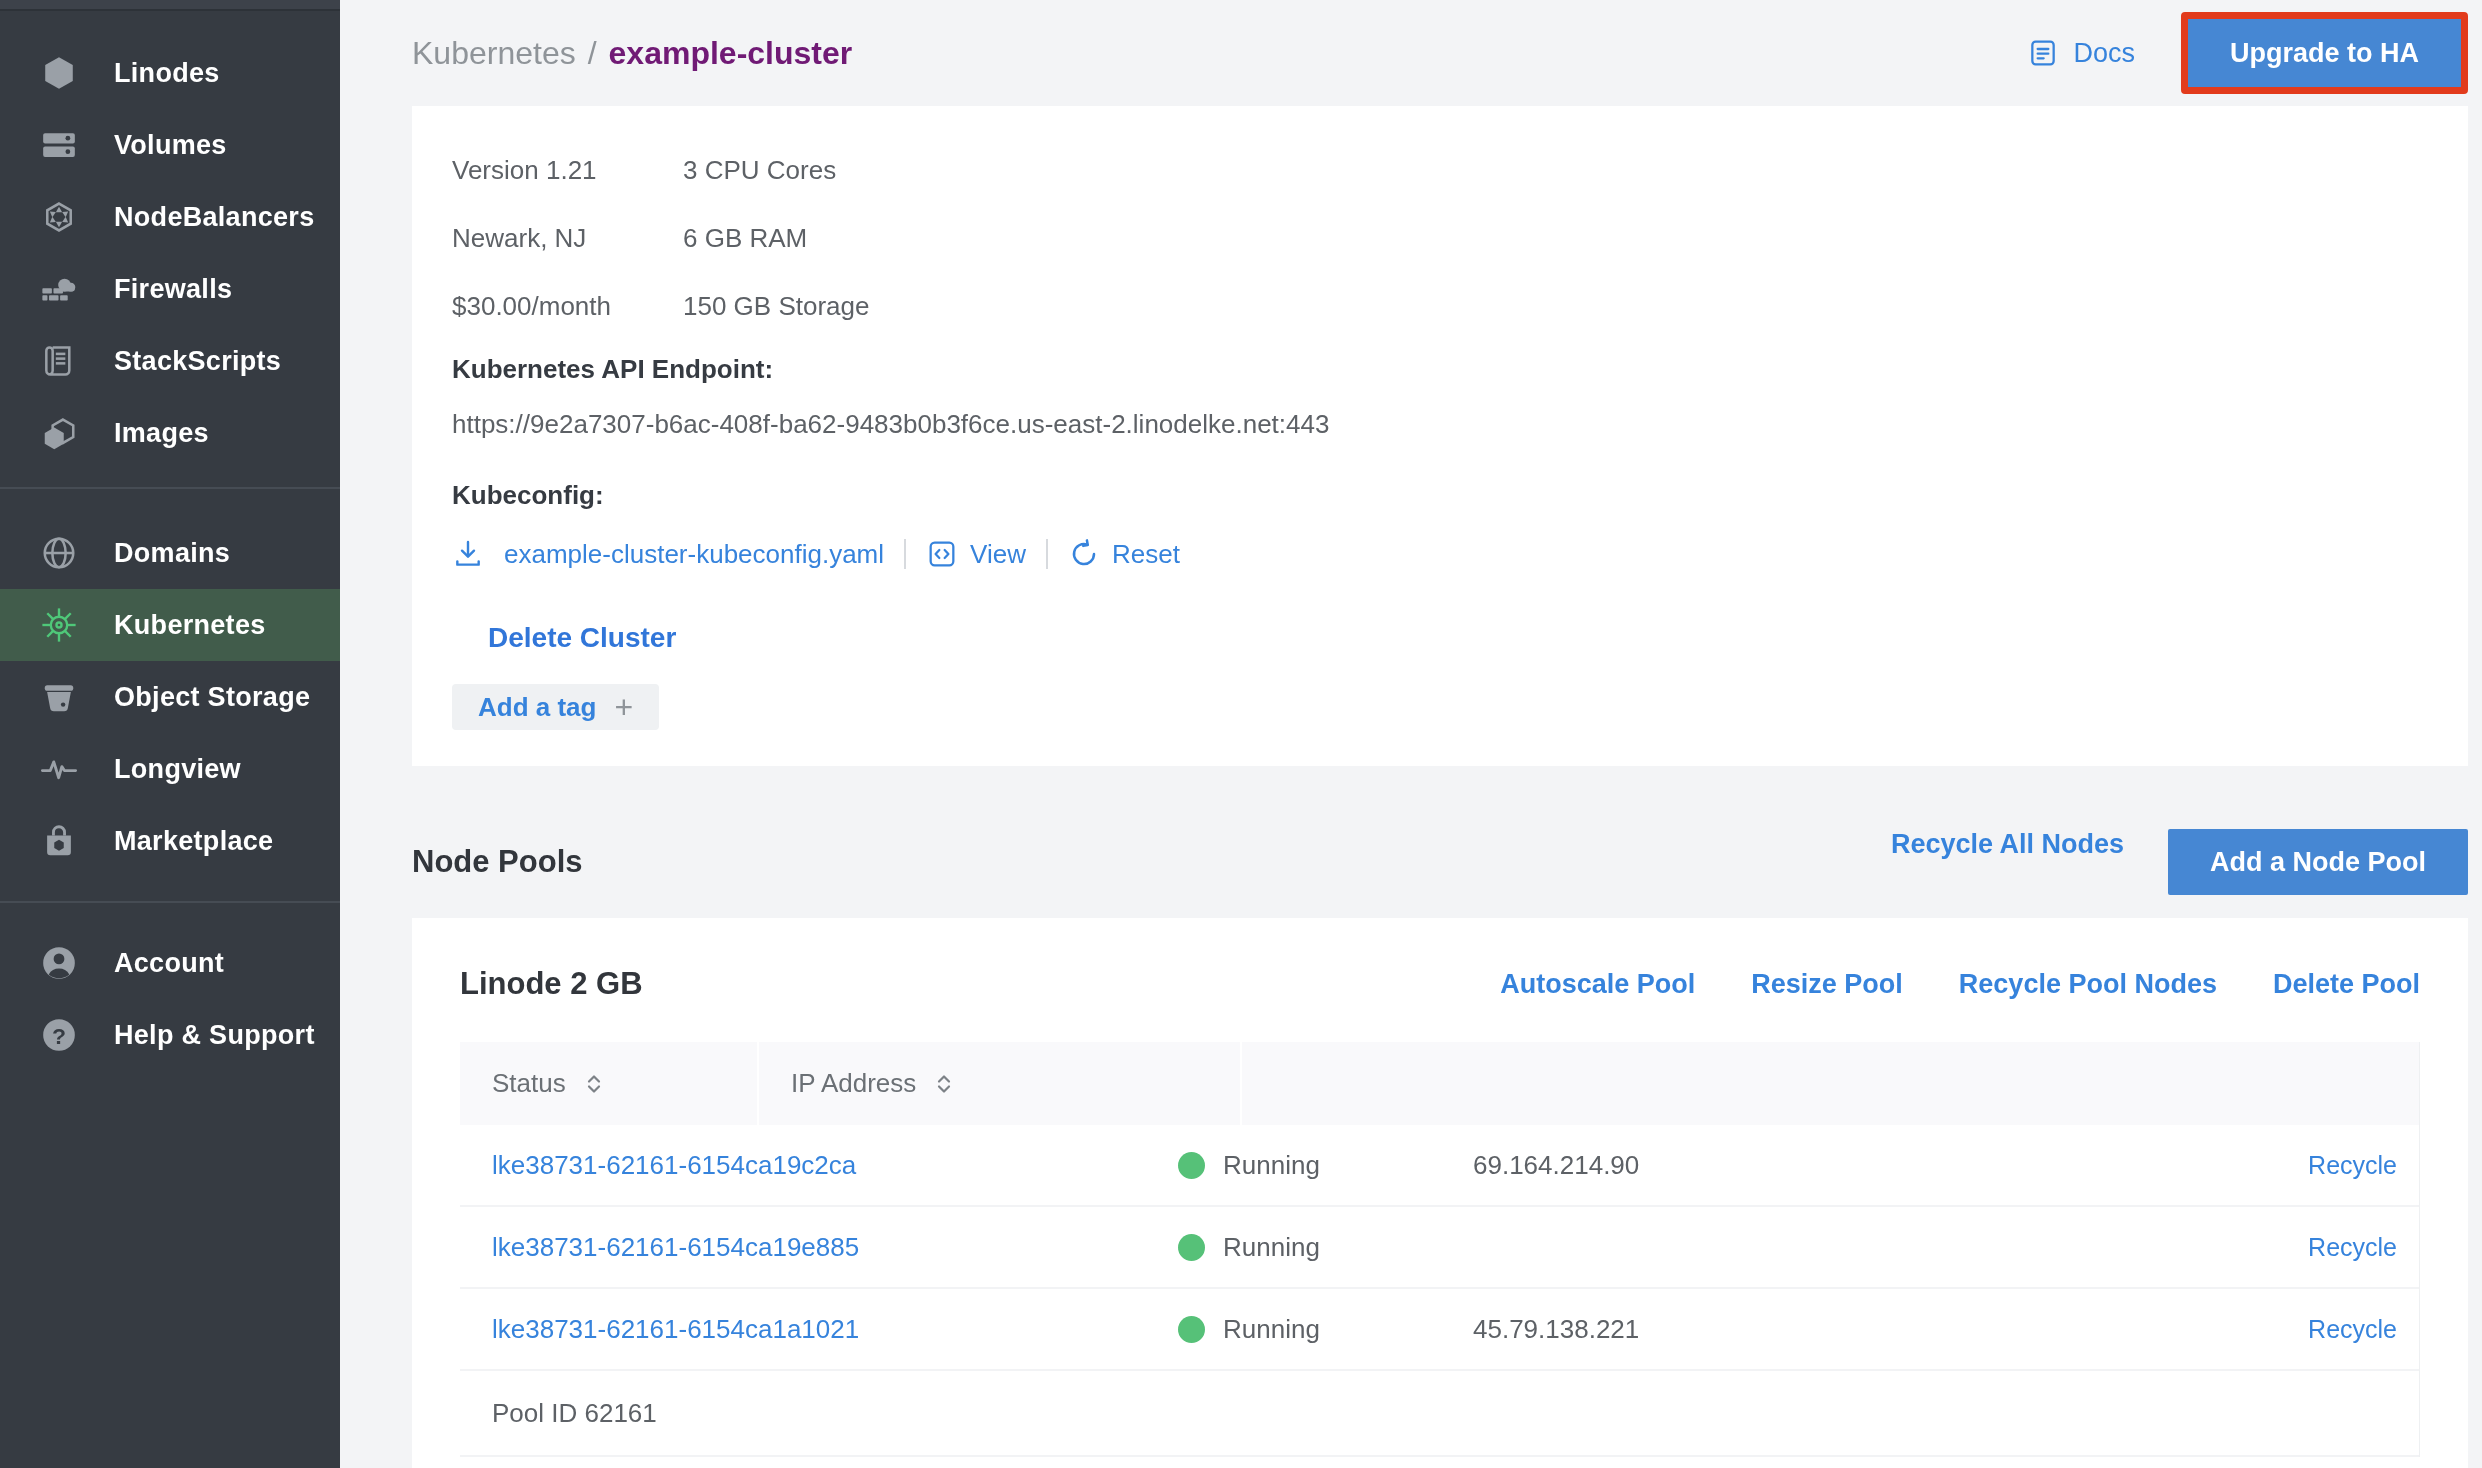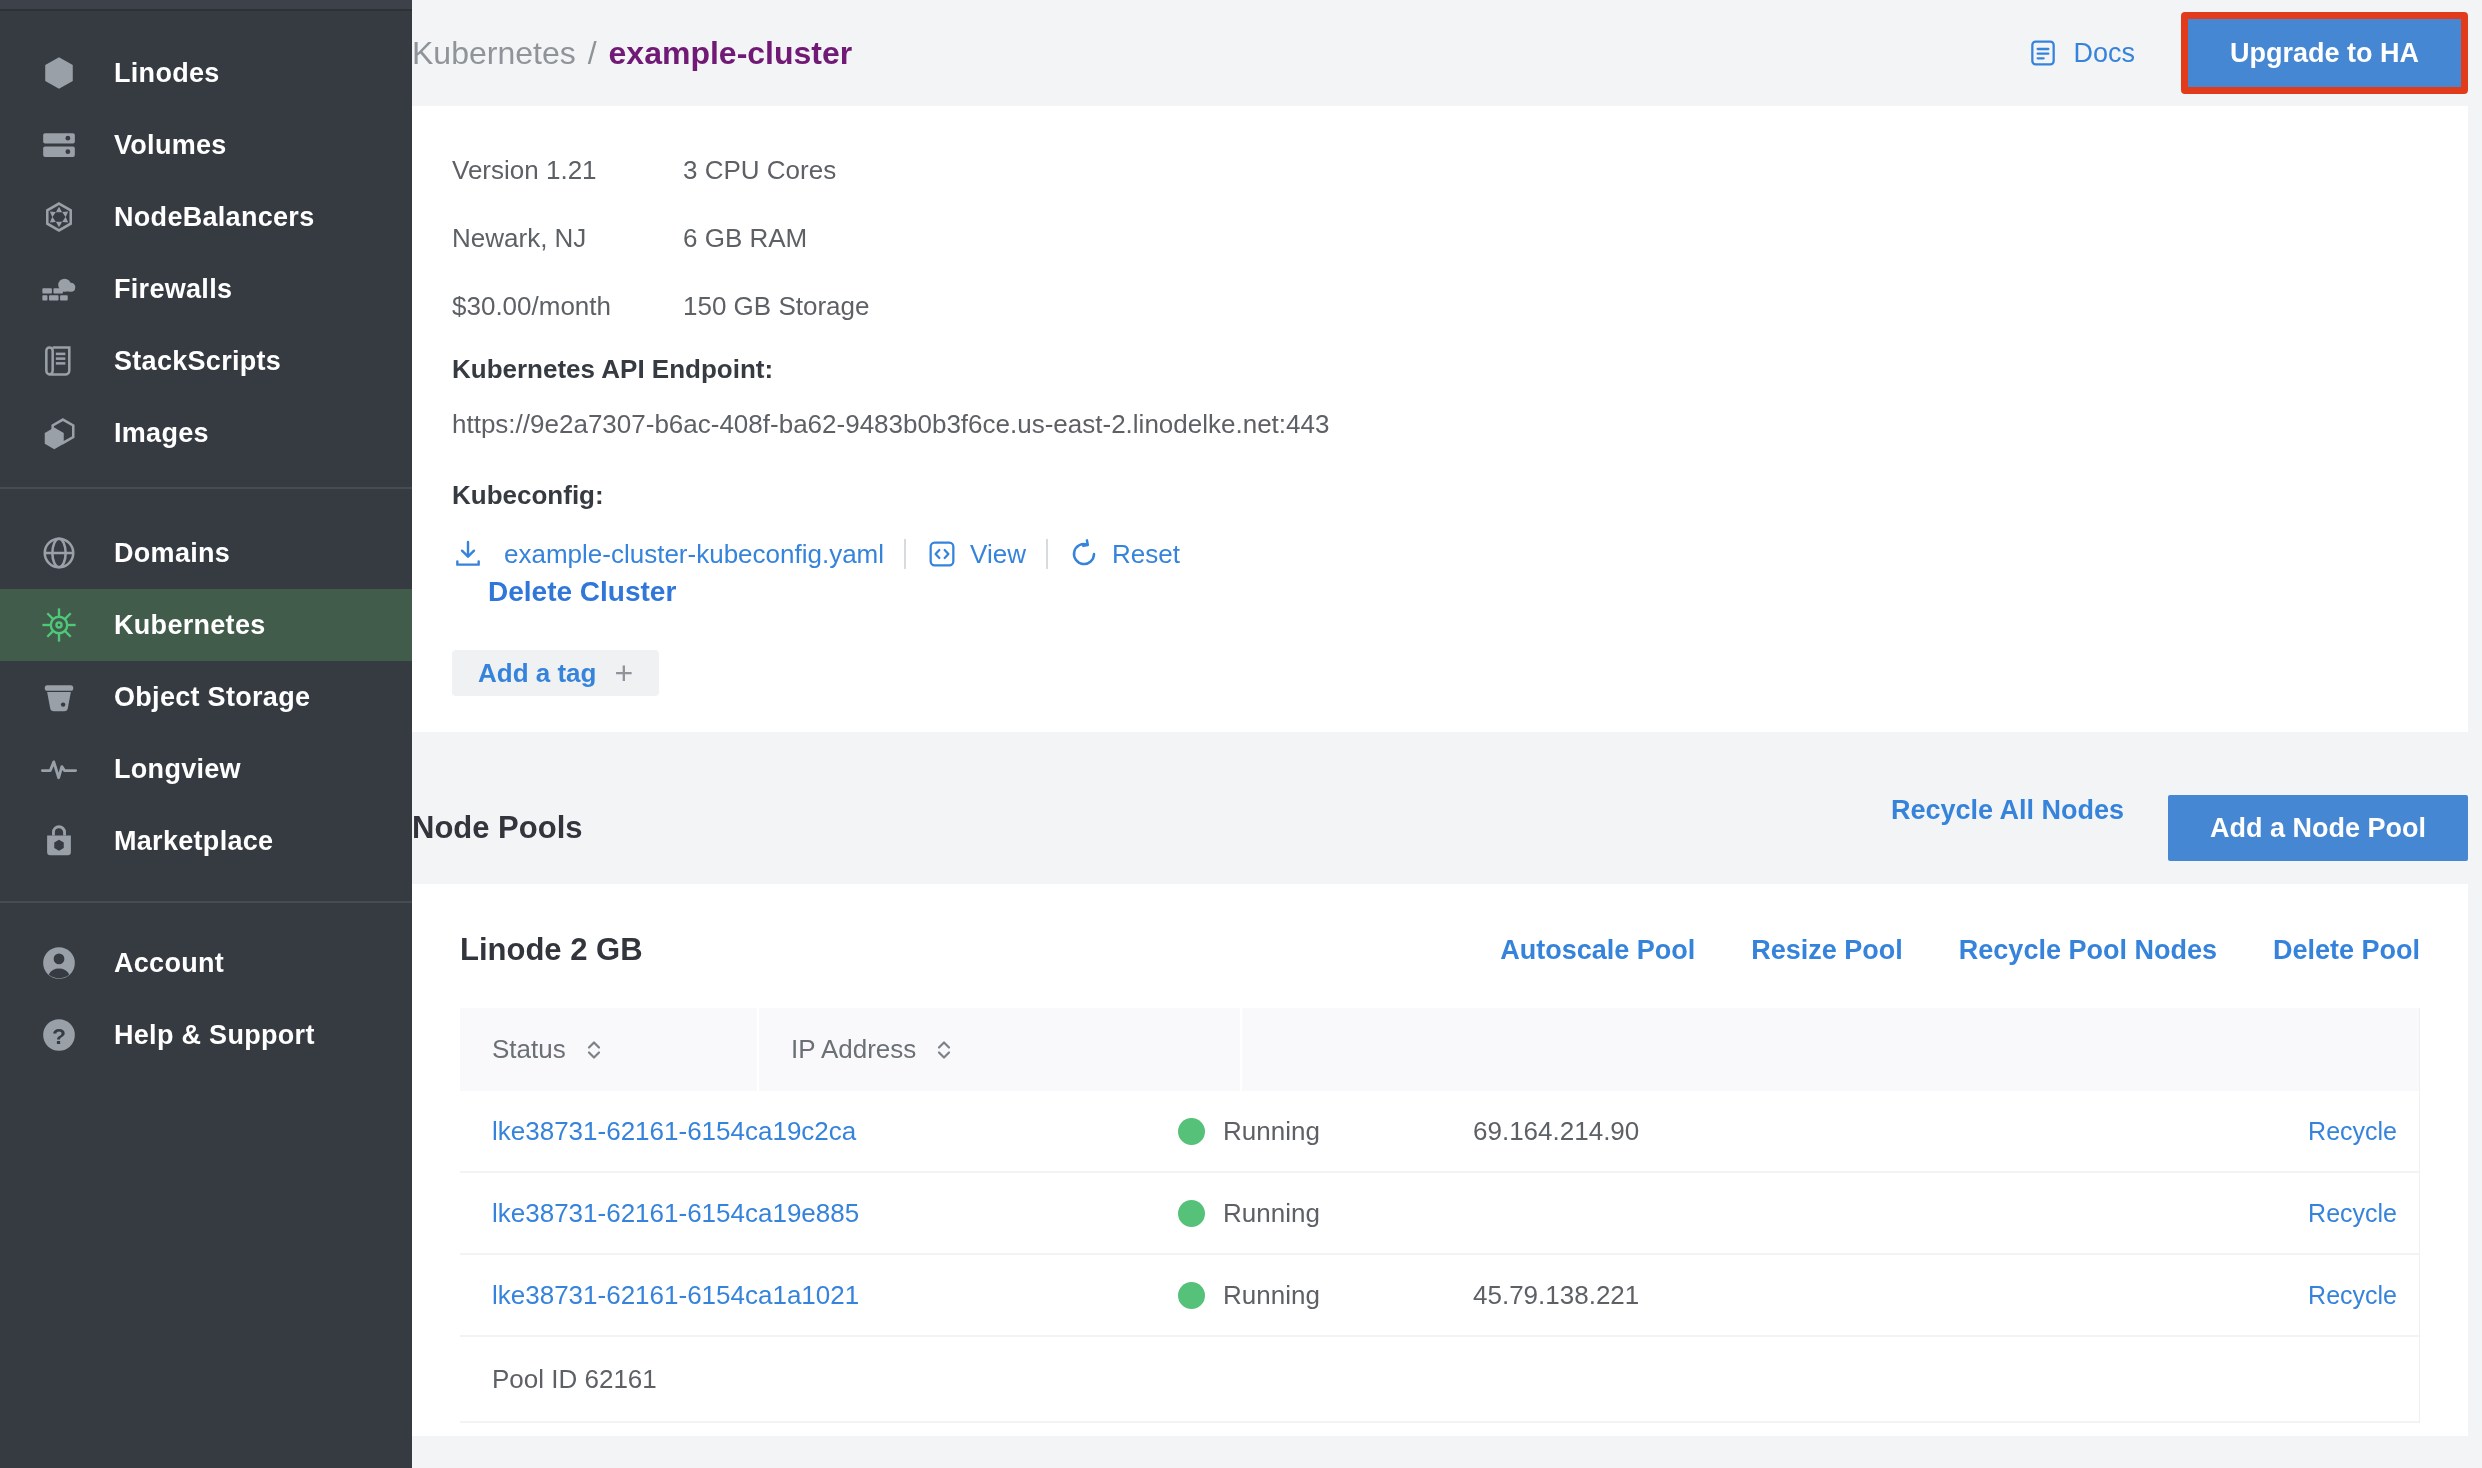--- a/index.html
+++ b/index.html
@@ -1,21 +1,21 @@
 <!DOCTYPE html>
 <html><head>
 <meta charset="utf-8">
 <style>
   * { margin:0; padding:0; box-sizing:border-box; }
   html,body { width:2482px; height:1468px; }
   body { font-family:"Liberation Sans","DejaVu Sans",sans-serif; background:#f3f4f6; color:#5d6166; }
   .page { position:relative; width:2482px; height:1468px; overflow:hidden; }
 
   
-  .sidebar { position:absolute; left:0; top:0; width:412px; height:100%; background:#363b42; }
+  .sidebar { position:absolute; left:0; top:0; width:340px; height:100%; background:#363b42; }
   .sidebar-topstrip { height:11px; background:#3d424a; border-bottom:2px solid #2d3238; }
   .nav-group { display:block; }
   .nav-group.top { margin-top:26px; }
   .nav-group.mid { margin-top:28px; }
   .nav-group.bottom { margin-top:24px; }
   .sb-divider { height:2px; background:#464c54; margin-top:18px; }
   .sb-divider.lower { margin-top:24px; }
   .nav-item { height:72px; display:flex; align-items:center; padding-left:40px; gap:36px; cursor:pointer; }
   .nav-item .icon { width:38px; height:38px; color:#9aa0a7; flex:none; display:flex; align-items:center; justify-content:center; }
   .nav-item .icon svg { width:38px; height:38px; }
@@ -47,21 +47,21 @@
   .spec-grid span { line-height:41px; white-space:nowrap; }
   .section-label { margin-top:22px; font-size:26px; font-weight:700; color:#363b42; line-height:41px; }
   .section-label.kc { margin-top:30px; }
   .api-url { margin-top:14px; font-size:26px; color:#5d6166; line-height:41px; }
   .kubeconfig-row { margin-top:16px; height:44px; display:flex; align-items:center; gap:20px;
                     font-size:26px; color:#3683dc; }
   .kubeconfig-row svg { width:32px; height:32px; }
   .kc-link { color:#3683dc; text-decoration:none; cursor:pointer; }
   .kc-action { display:flex; align-items:center; gap:12px; cursor:pointer; }
   .vdivider { width:2px; height:30px; background:#d7dade; }
-  .delete-cluster { margin-left:36px; height:44px; display:flex; align-items:flex-start; }
+  .delete-cluster { margin-top:34px; margin-left:36px; height:44px; display:flex; align-items:flex-end; }
   .delete-cluster a { color:#3176d9; font-size:28px; font-weight:700; text-decoration:none; cursor:pointer; }
   .add-tag { margin-top:30px; display:inline-flex; align-items:center; gap:18px; height:46px; padding:0 26px;
              background:#eff1f3; border:none; border-radius:4px; font-family:inherit;
              font-size:26px; font-weight:700; color:#3683dc; cursor:pointer; }
   .add-tag .plus { color:#8f9499; font-size:32px; font-weight:400; }
 
   
   .pools-header { margin-top:62px; height:68px; display:flex; align-items:center; justify-content:space-between; }
   .pools-title { font-size:31px; font-weight:700; color:#32363c; }
   .pools-actions { display:flex; align-items:flex-start; gap:44px; }

